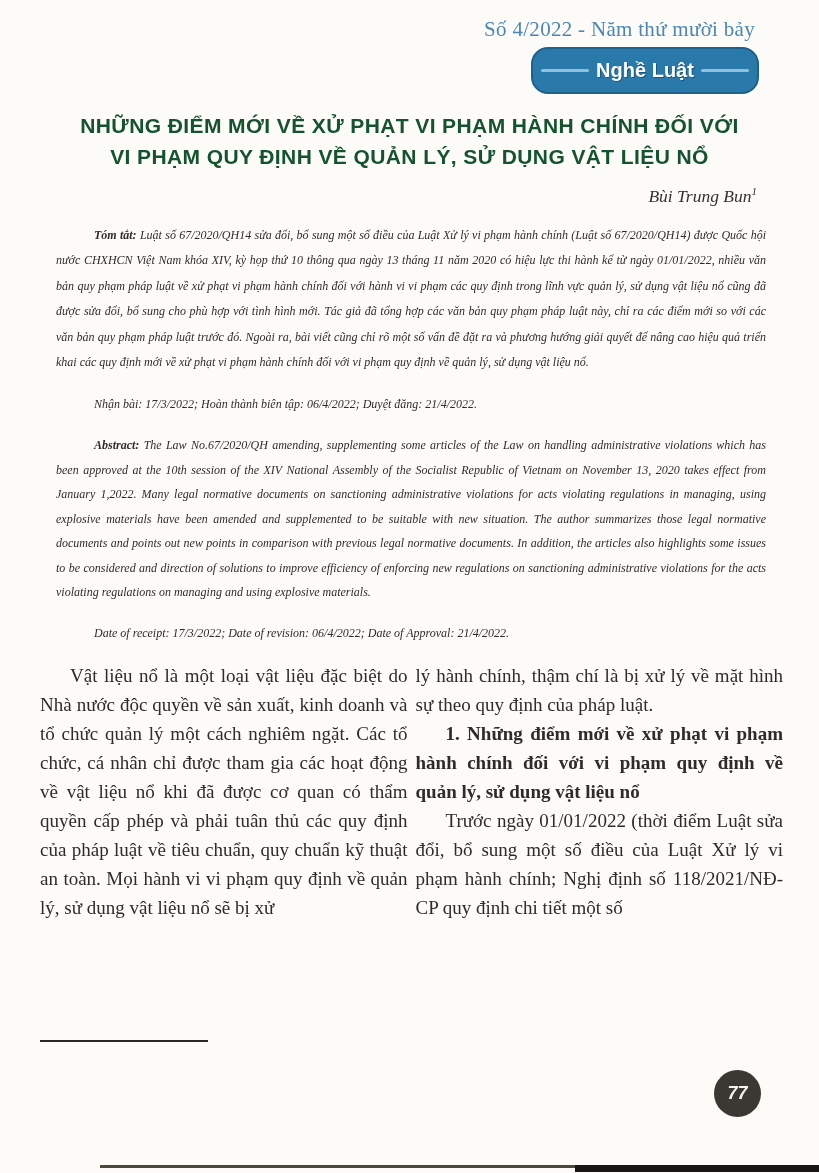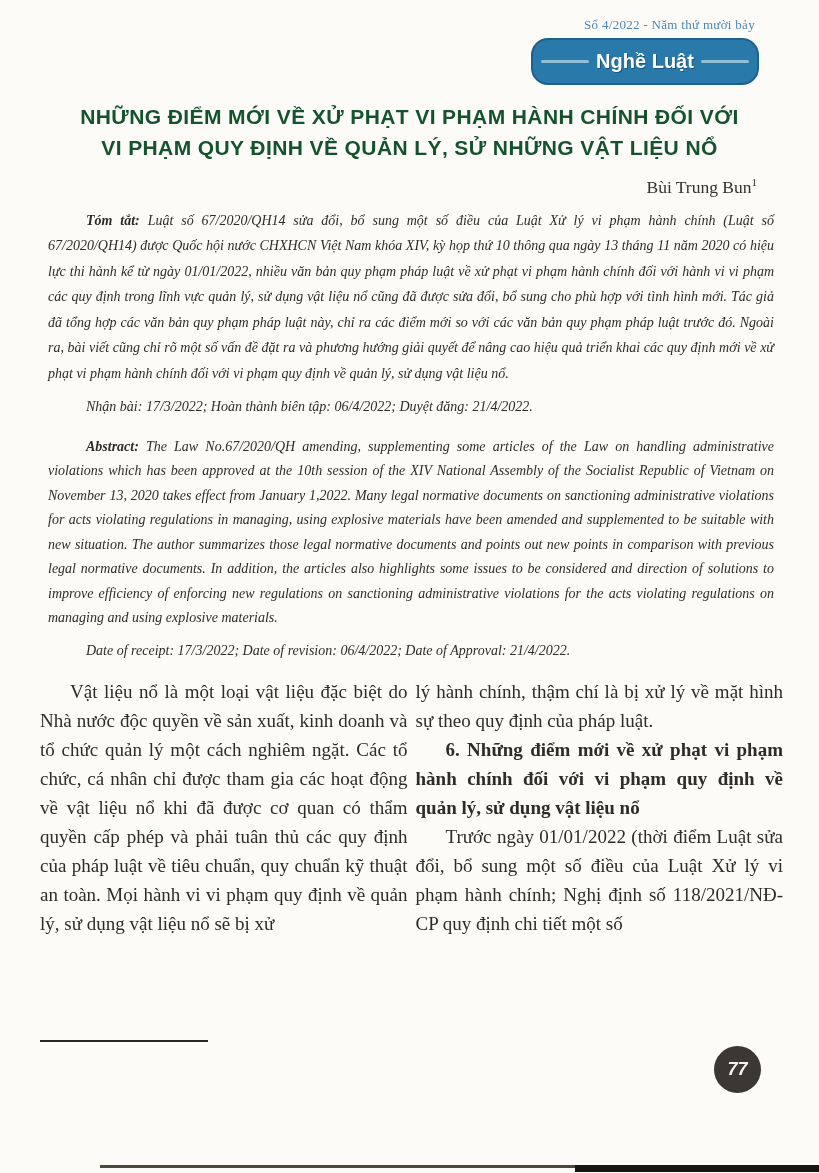--- a/index.html
+++ b/index.html
@@ -12,21 +12,21 @@
     color: #2e2c29;
     overflow: hidden;
     box-sizing: border-box;
   }
 
   
   .issue-line {
     padding-top: 17px;
     text-align: right;
     padding-right: 64px;
-    font-size: 13px;
+    font-size: 21px;
     color: #4c86b4;
     letter-spacing: 0.3px;
   }
   .badge {
     margin: 5px 60px 0 auto;
     width: 228px;
     height: 47px;
     background: #2a79ab;
     border: 2px solid #1f618c;
     border-radius: 17px;
@@ -53,32 +53,33 @@
     font-family: "Liberation Sans", "DejaVu Sans", sans-serif;
     font-weight: bold;
     font-size: 21px;
     line-height: 31px;
     color: #14532d;
     letter-spacing: 0.4px;
   }
   .author {
     margin: 13px 62px 0 0;
     text-align: right;
+    font-style: italic;
     font-size: 17.5px;
     color: #35322e;
   }
   sup { font-size: 11px; }
 
   
   .abs { margin: 10px 37px 0 40px; }
   .abs p {
-    margin: 8px;
+    margin: 16px;
     text-align: justify;
     font-style: italic;
-    font-size: 14px;
+    font-size: 12px;
     line-height: 25.5px;
   }
   .abs p.indent { text-indent: 38px; }
   .abs .lbl { font-weight: bold; }
   .abs-en { margin-top: 15px; }
   .abs-en p { line-height: 24.5px; }
 
   
   .columns {
     display: flex;
@@ -97,21 +98,21 @@
 
   
   .footnote { position: absolute; left: 40px; top: 1040px; width: 560px; }
   .fn-rule { width: 168px; height: 2px; background: #2b2925; }
   .fn-text { margin-top: 7px; font-size: 15.5px; color: #33302c; }
 
   
   .page-circle {
     position: absolute;
     left: 714px;
-    top: 1046px;
+    top: 1070px;
     width: 47px;
     height: 47px;
     border-radius: 50%;
     background: #3b3733;
     display: flex;
     align-items: center;
     justify-content: center;
     font-family: "Liberation Sans", sans-serif;
     font-weight: bold;
     font-style: italic;
@@ -139,41 +140,41 @@
 <div class="page">
 
   <div class="issue-line">Số 4/2022 - Năm thứ mười bảy</div>
 
   <div class="badge">
     <span class="badge-rule"></span>
     <span class="badge-text">Nghề Luật</span>
     <span class="badge-rule"></span>
   </div>
 
-  <h1 class="title"><span>NHỮNG ĐIỂM MỚI VỀ XỬ PHẠT VI PHẠM HÀNH CHÍNH ĐỐI VỚI</span><br><span>VI PHẠM QUY ĐỊNH VỀ QUẢN LÝ, SỬ NHỮNG VẬT LIỆU NỔ</span></h1>
+  <h1 class="title"><span>NHỮNG ĐIỂM MỚI VỀ XỬ PHẠT VI PHẠM HÀNH CHÍNH ĐỐI VỚI</span><br><span>VI PHẠM QUY ĐỊNH VỀ QUẢN LÝ, SỬ DỤNG VẬT LIỆU NỔ</span></h1>
 
   <div class="author"><span>Bùi Trung Bun</span><sup>1</sup></div>
 
   <div class="abs">
     <p class="indent"><span class="lbl">Tóm tắt:</span> <span>Luật số 67/2020/QH14 sửa đổi, bổ sung một số điều của Luật Xử lý vi phạm hành chính (Luật số 67/2020/QH14) được Quốc hội nước CHXHCN Việt Nam khóa XIV, kỳ họp thứ 10 thông qua ngày 13 tháng 11 năm 2020 có hiệu lực thi hành kể từ ngày 01/01/2022, nhiều văn bản quy phạm pháp luật về xử phạt vi phạm hành chính đối với hành vi vi phạm các quy định trong lĩnh vực quản lý, sử dụng vật liệu nổ cũng đã được sửa đổi, bổ sung cho phù hợp với tình hình mới. Tác giả đã tổng hợp các văn bản quy phạm pháp luật này, chỉ ra các điểm mới so với các văn bản quy phạm pháp luật trước đó. Ngoài ra, bài viết cũng chỉ rõ một số vấn đề đặt ra và phương hướng giải quyết để nâng cao hiệu quả triển khai các quy định mới về xử phạt vi phạm hành chính đối với vi phạm quy định về quản lý, sử dụng vật liệu nổ.</span></p>
     <p class="indent">Nhận bài: 17/3/2022; Hoàn thành biên tập: 06/4/2022; Duyệt đăng: 21/4/2022.</p>
   </div>
 
   <div class="abs abs-en">
     <p class="indent"><span class="lbl">Abstract:</span> <span>The Law No.67/2020/QH amending, supplementing some articles of the Law on handling administrative violations which has been approved at the 10th session of the XIV National Assembly of the Socialist Republic of Vietnam on November 13, 2020 takes effect from January 1,2022. Many legal normative documents on sanctioning administrative violations for acts violating regulations in managing, using explosive materials have been amended and supplemented to be suitable with new situation. The author summarizes those legal normative documents and points out new points in comparison with previous legal normative documents. In addition, the articles also highlights some issues to be considered and direction of solutions to improve efficiency of enforcing new regulations on sanctioning administrative violations for the acts violating regulations on managing and using explosive materials.</span></p>
     <p class="indent">Date of receipt: 17/3/2022; Date of revision: 06/4/2022; Date of Approval: 21/4/2022.</p>
   </div>
 
   <div class="columns">
     <div class="col">
       <p class="indent">Vật liệu nổ là một loại vật liệu đặc biệt do Nhà nước độc quyền về sản xuất, kinh doanh và tổ chức quản lý một cách nghiêm ngặt. Các tổ chức, cá nhân chỉ được tham gia các hoạt động về vật liệu nổ khi đã được cơ quan có thẩm quyền cấp phép và phải tuân thủ các quy định của pháp luật về tiêu chuẩn, quy chuẩn kỹ thuật an toàn. Mọi hành vi vi phạm quy định về quản lý, sử dụng vật liệu nổ sẽ bị xử</p>
     </div>
     <div class="col">
       <p>lý hành chính, thậm chí là bị xử lý về mặt hình sự theo quy định của pháp luật.</p>
-      <p class="heading">6. Những điểm mới về xử phạt vi phạm hành chính đối với vi phạm quy định về quản lý, sử dụng vật liệu nổ</p>
+      <p class="heading">1. Những điểm mới về xử phạt vi phạm hành chính đối với vi phạm quy định về quản lý, sử dụng vật liệu nổ</p>
       <p class="indent">Trước ngày 01/01/2022 (thời điểm Luật sửa đổi, bổ sung một số điều của Luật Xử lý vi phạm hành chính; Nghị định số 118/2021/NĐ-CP quy định chi tiết một số</p>
     </div>
   </div>
 
   <div class="footnote">
     <div class="fn-rule"></div>
   </div>
 
   <div class="page-circle">
       <span>77</span>

